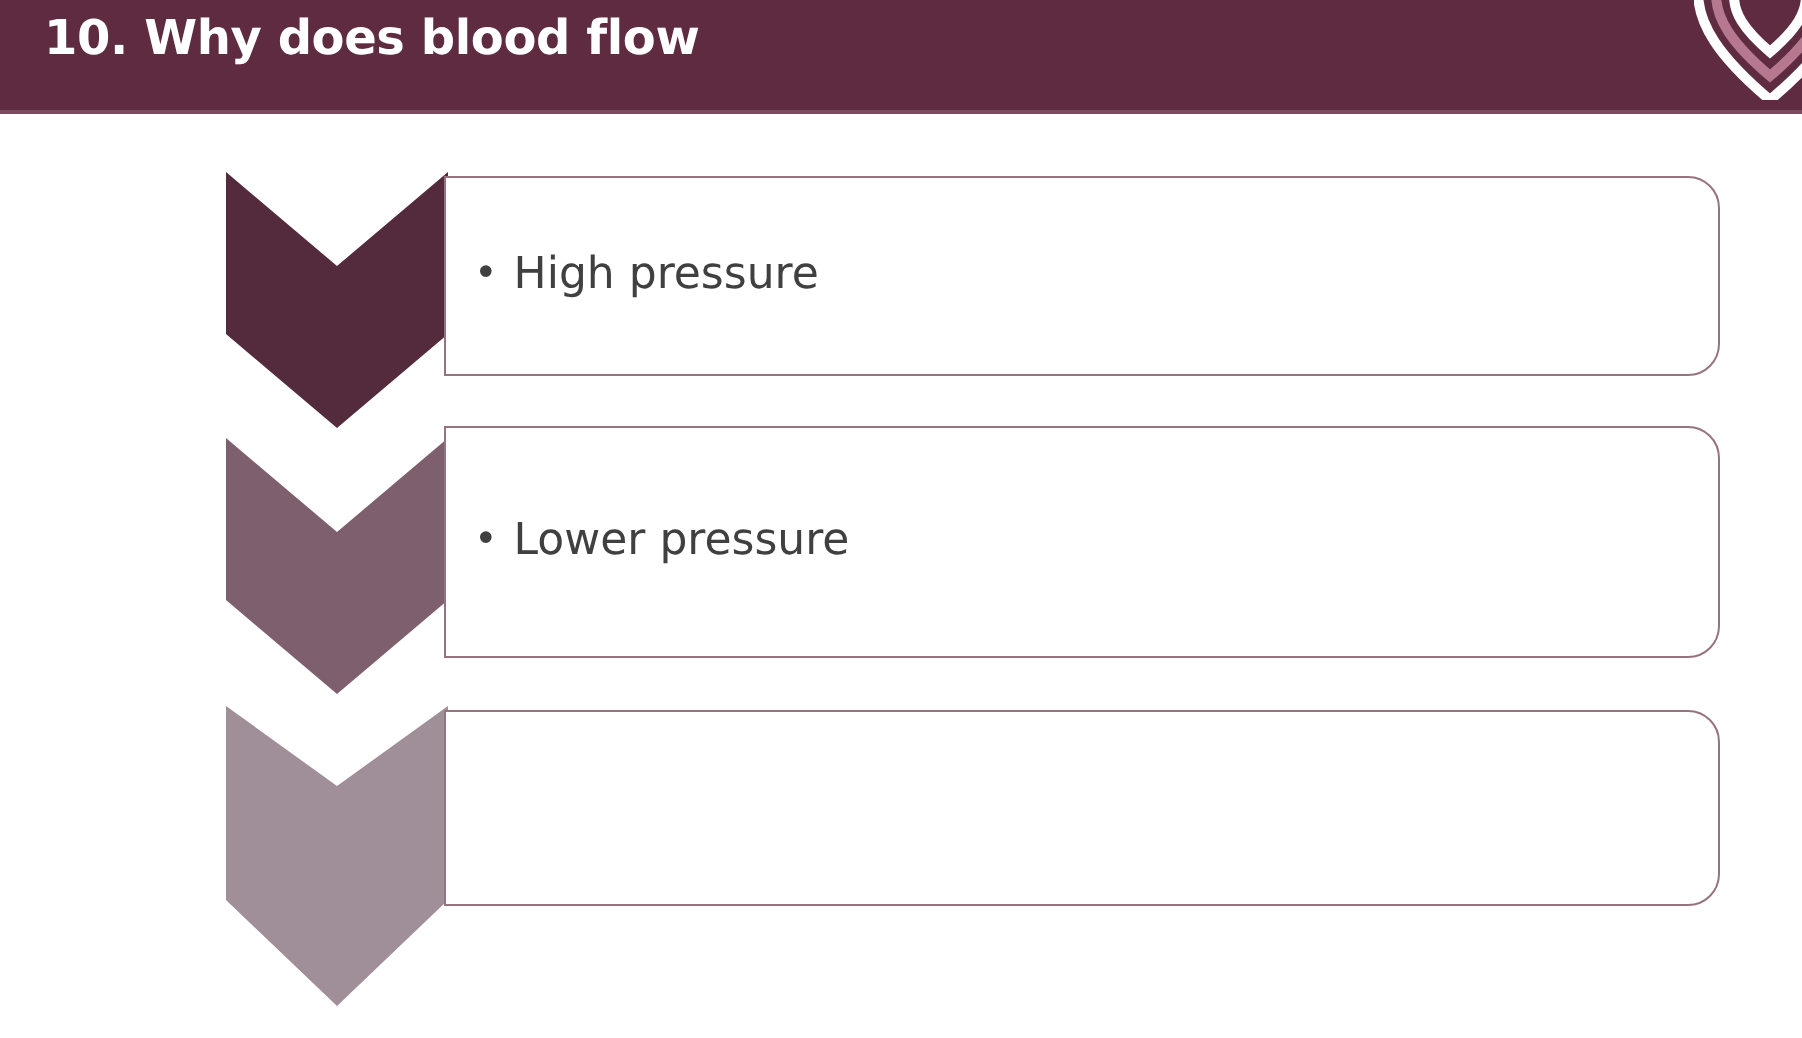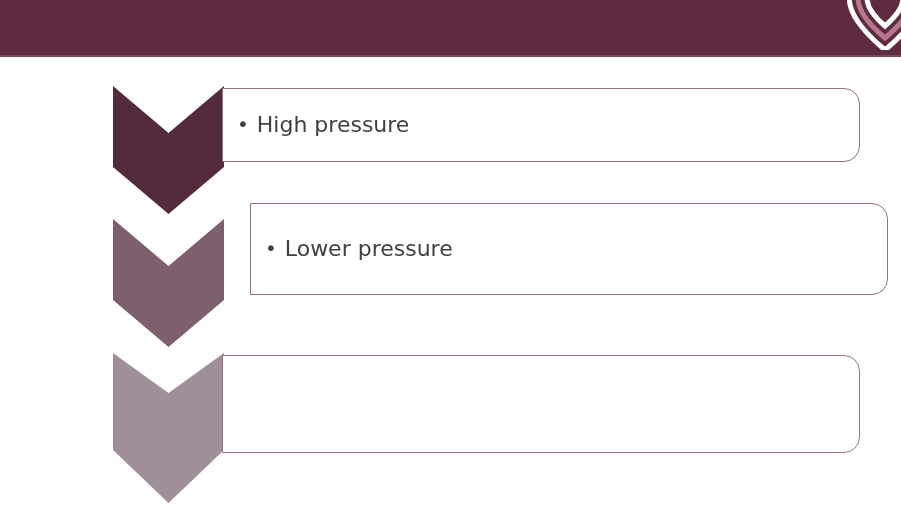--- a/index.html
+++ b/index.html
@@ -109,25 +109,25 @@
   .bullet-dot {
     display: inline-block;
     margin-right: 8px;
     font-size: 20px;
     vertical-align: 1px;
   }
 
   
   #row-1 .chevron      { top: 86px;  height: 128px; }
   #row-1 .chevron-label{ top: 138px; }
-  #row-1 .content-box  { top: 88px;  height: 74px; }
+  #row-1 .content-box  { top: 88px;  height: 100px; }
 
   #row-2 .chevron      { top: 219px; height: 128px; }
   #row-2 .chevron-label{ top: 272px; }
-  #row-2 .content-box  { top: 203px; height: 92px; margin-left: 28px; }
+  #row-2 .content-box  { top: 213px; height: 116px; }
 
   #row-3 .chevron      { top: 353px; height: 150px; }
   #row-3 .chevron-label{ top: 406px; }
   #row-3 .content-box  { top: 355px; height: 98px; }
 </style>
 </head>
 <body>
 
 <div id="slide-header">
   <div class="header-underline"></div>
@@ -135,20 +135,21 @@
   <div id="header-decoration">
     <svg viewBox="0 0 76 84" xmlns="http://www.w3.org/2000/svg">
       <g transform="translate(0,0)">
         <path d="M38 84 C12 62 2 46 2 30 C2 14 14 4 26 4 C33 4 38 9 38 9 C38 9 43 4 50 4 C62 4 74 14 74 30 C74 46 64 62 38 84 Z" fill="none" stroke="#FFFFFF" stroke-width="5"></path>
         <path d="M38 72 C18 55 11 43 11 31 C11 19 20 12 28 12 C34 12 38 16 38 16 C38 16 42 12 48 12 C56 12 65 19 65 31 C65 43 58 55 38 72 Z" fill="none" stroke="#B5788F" stroke-width="5"></path>
         <path d="M38 60 C24 48 20 40 20 32 C20 24 26 19 31 19 C35 19 38 22 38 22 C38 22 41 19 45 19 C50 19 56 24 56 32 C56 40 52 48 38 60 Z" fill="none" stroke="#FFFFFF" stroke-width="5"></path>
       </g>
     </svg>
   </div>
 
+  <div id="slide-title">10. Why does blood flow</div>
 </div>
 
 <div class="process-row" id="row-1">
 
   <div class="chevron">
     <svg viewBox="0 0 111 128" preserveAspectRatio="none" xmlns="http://www.w3.org/2000/svg">
       <polygon points="0,0 55.5,47 111,0 111,81 55.5,128 0,81" fill="#532B3C"></polygon>
     </svg>
   </div>
   <div class="chevron-label">

